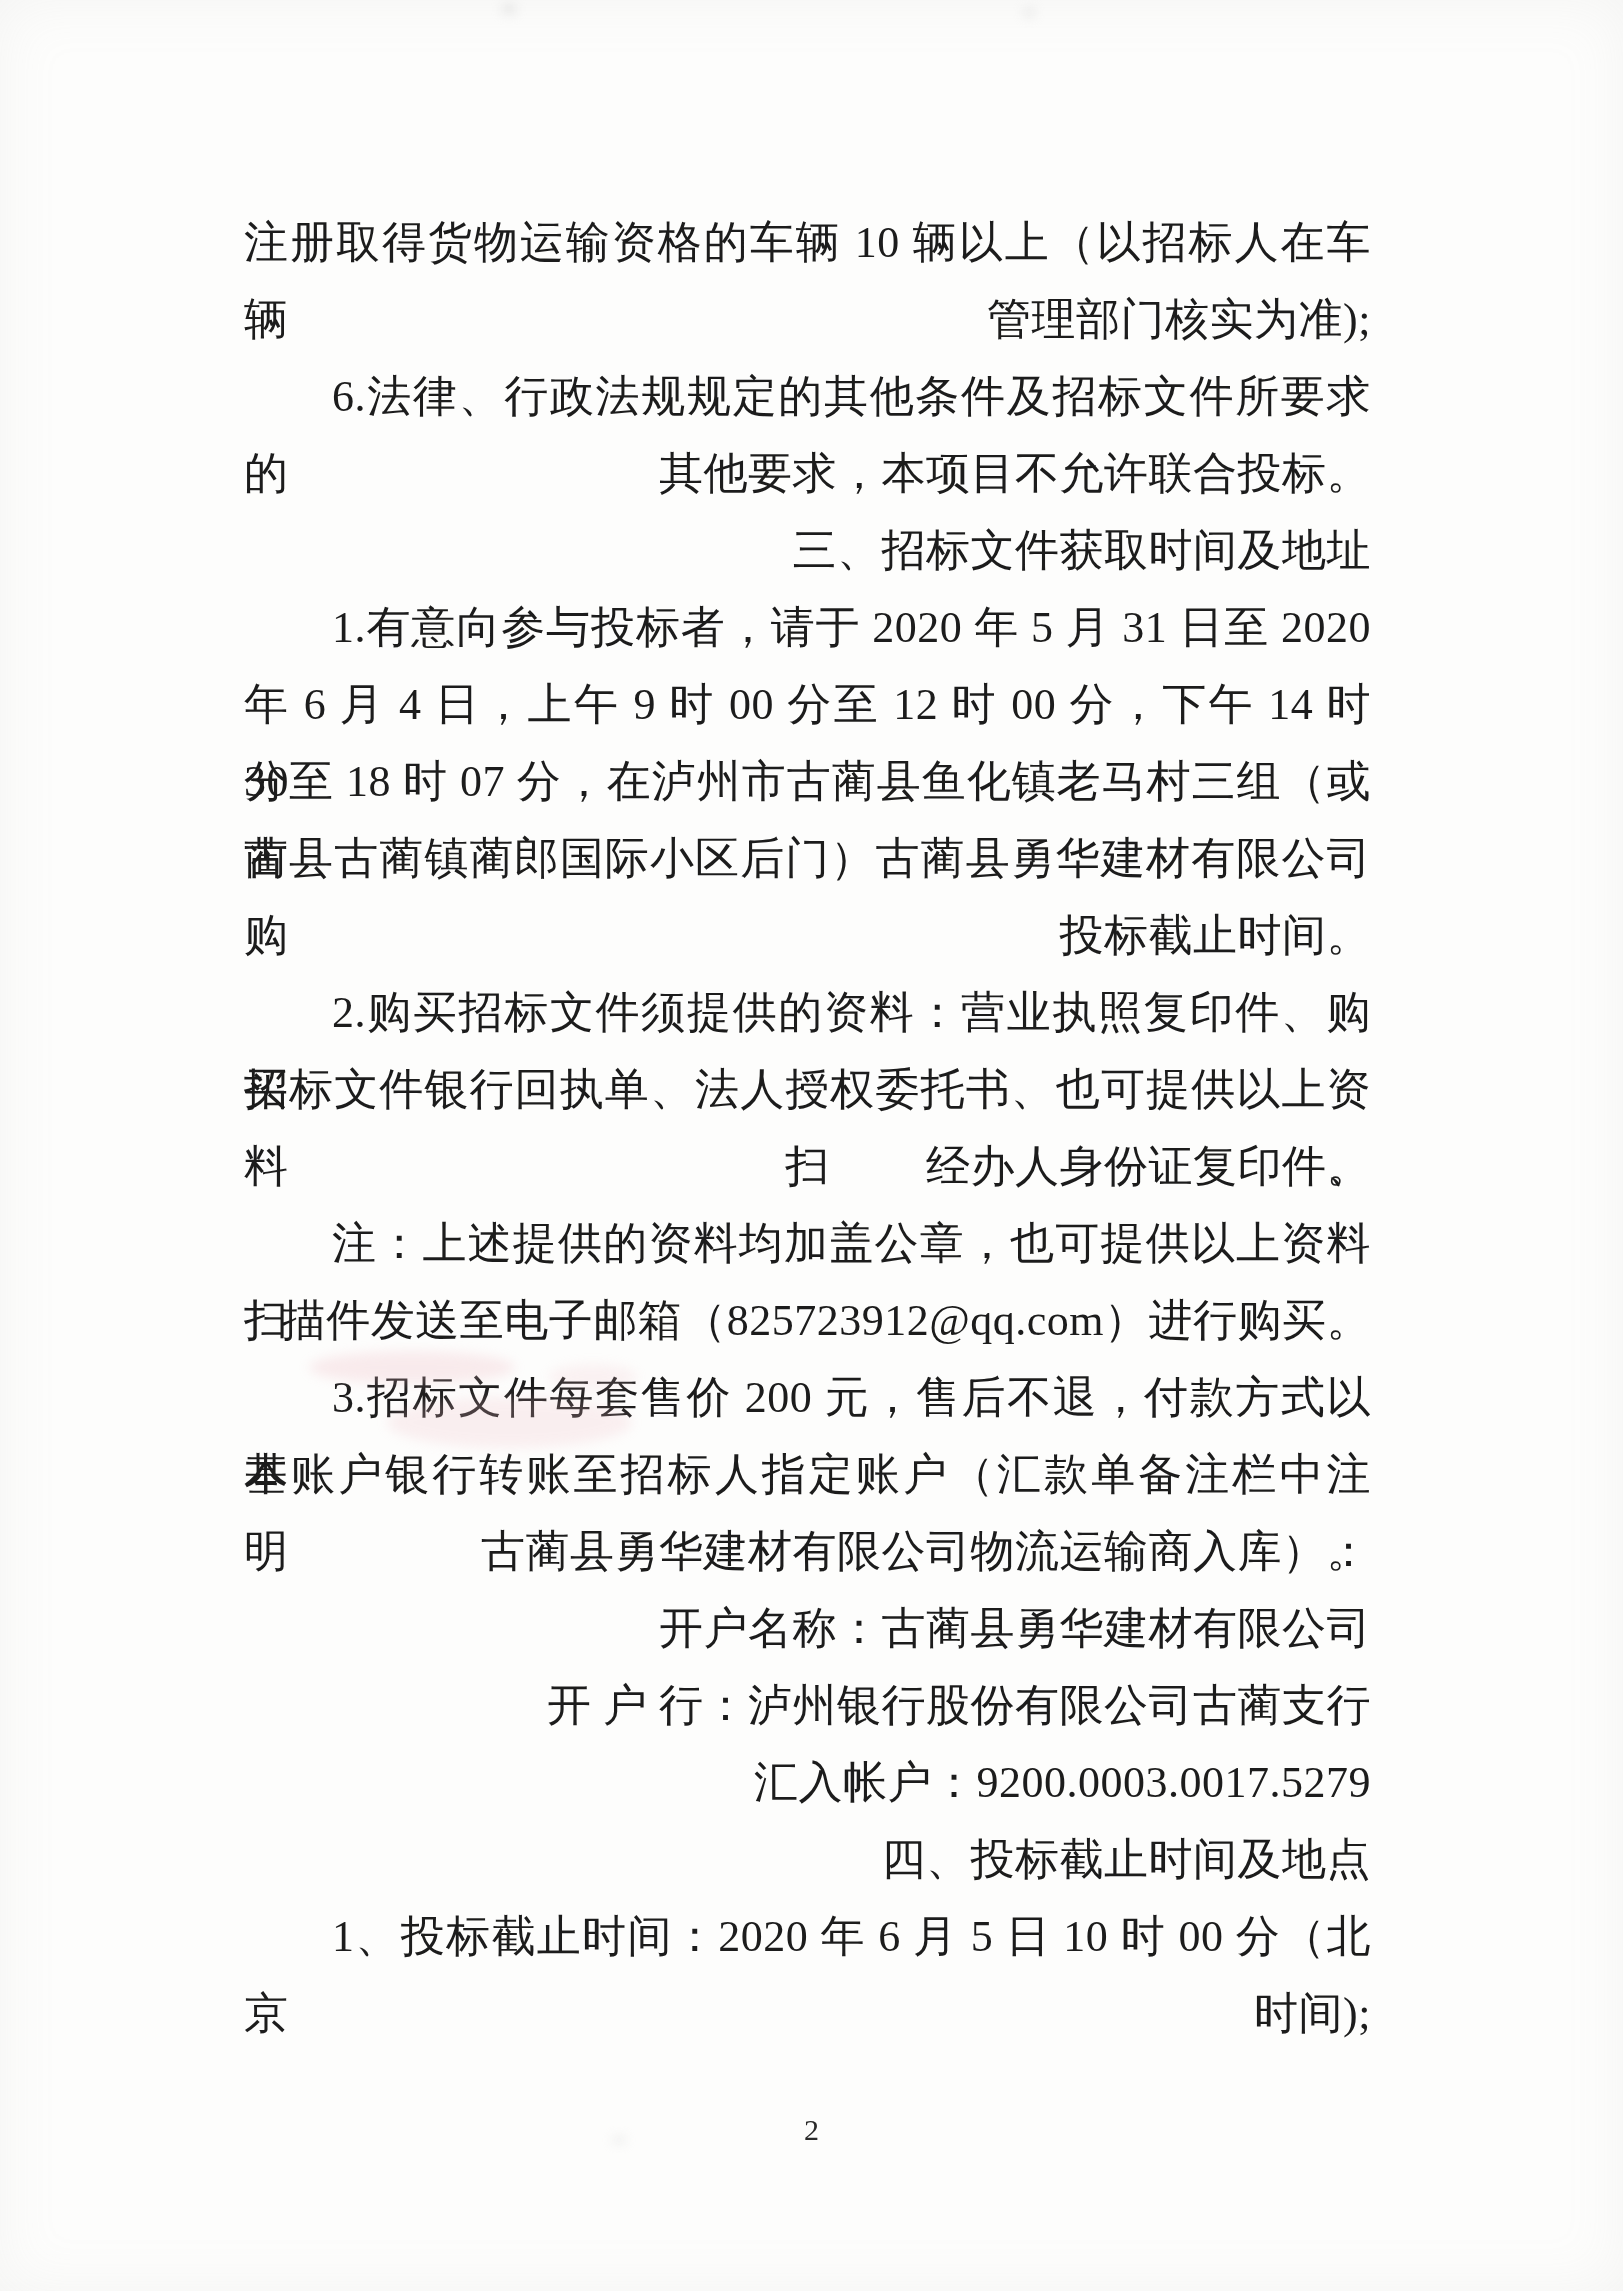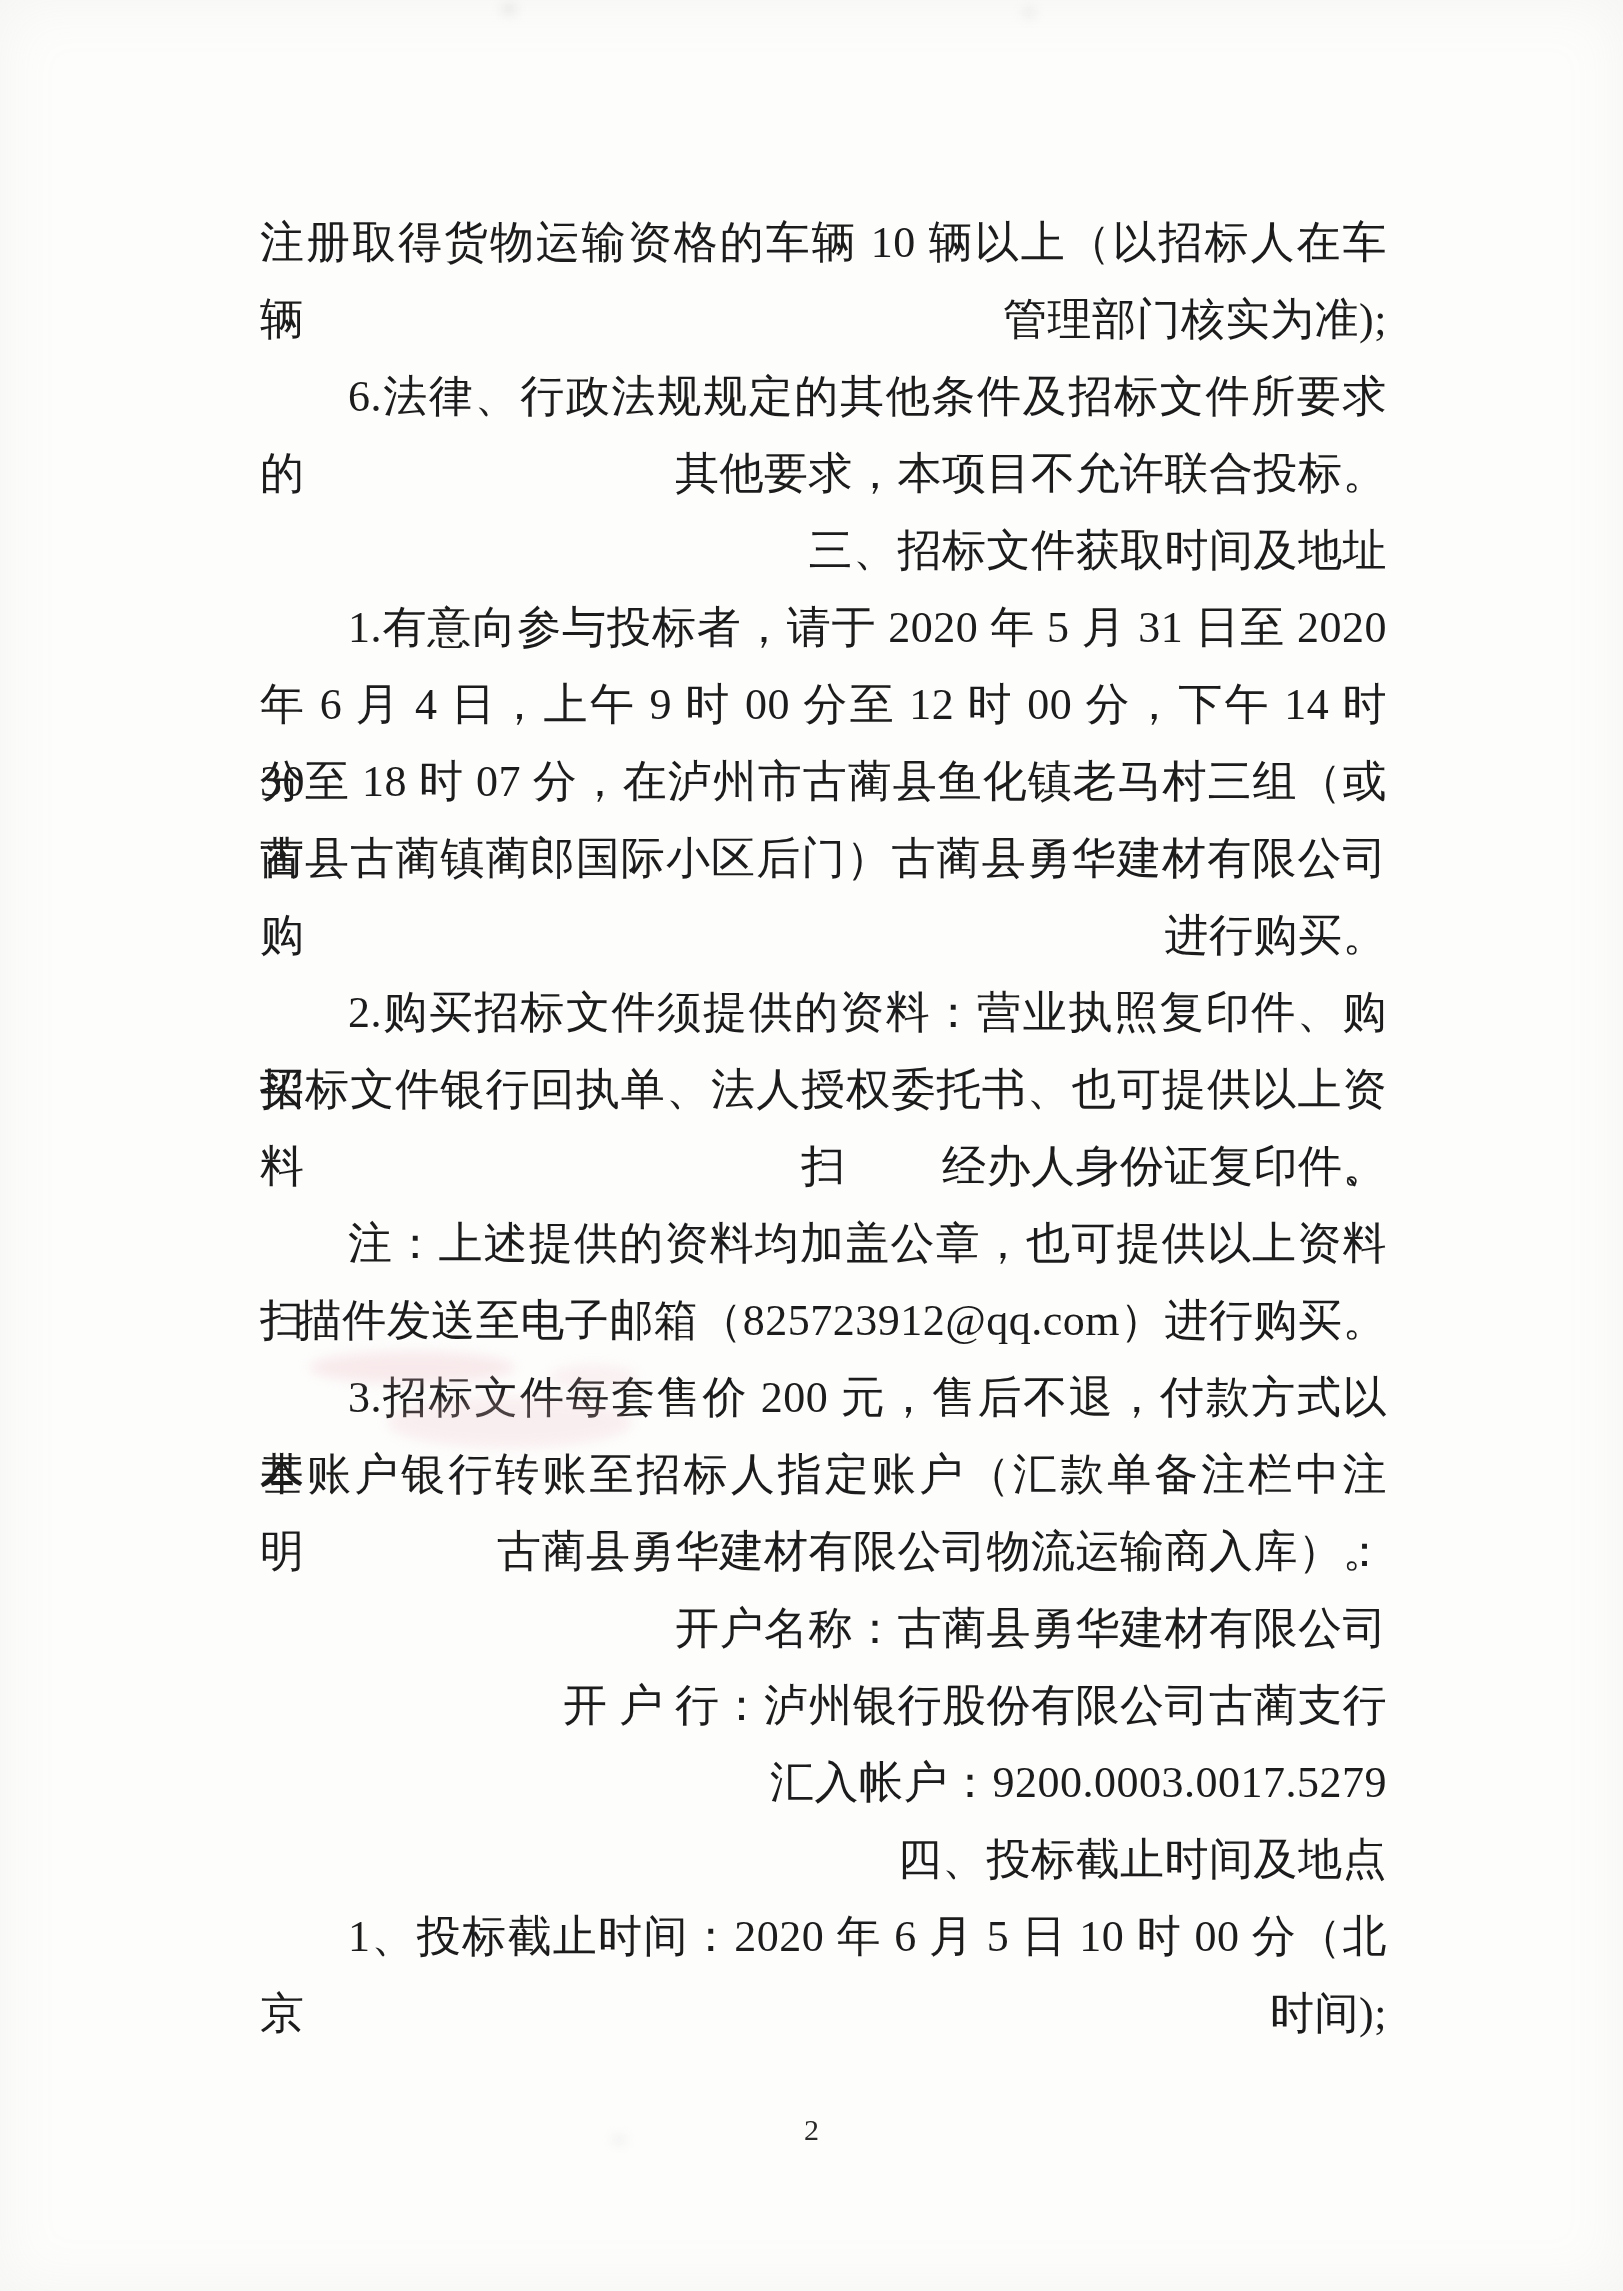--- a/index.html
+++ b/index.html
@@ -9,21 +9,21 @@
     font-family:"Liberation Serif","DejaVu Serif",serif;
     color:#1c1c1c;
     overflow:hidden;
   }
   .page{
     position:absolute;inset:0;
     box-shadow:inset 0 0 59px rgba(180,180,180,0.12);
   }
   .text-block{
     position:absolute;
-    left:260px;top:204px;width:1127px;
+    left:244px;top:204px;width:1127px;
     font-size:44px;line-height:77px;
     letter-spacing:0.5px;
   }
   .line{
     display:block;height:77px;white-space:nowrap;
     text-align:right;
   }
   .line.j{
     white-space:normal;
     text-align:justify;
@@ -47,21 +47,21 @@
   <div class="text-block" id="lines-container">
       <div class="line j">注册取得货物运输资格的车辆 10 辆以上（以招标人在车辆</div>
       <div class="line">管理部门核实为准);</div>
       <div class="line j ind">6.法律、行政法规规定的其他条件及招标文件所要求的</div>
       <div class="line">其他要求，本项目不允许联合投标。</div>
       <div class="line ind">三、招标文件获取时间及地址</div>
       <div class="line j ind">1.有意向参与投标者，请于 2020 年 5 月 31 日至 2020</div>
       <div class="line j">年 6 月 4 日，上午 9 时 00 分至 12 时 00 分，下午 14 时 30</div>
       <div class="line j">分至 18 时 07 分，在泸州市古蔺县鱼化镇老马村三组（或古</div>
       <div class="line j">蔺县古蔺镇蔺郎国际小区后门）古蔺县勇华建材有限公司购</div>
-      <div class="line">进行购买。</div>
+      <div class="line">投标截止时间。</div>
       <div class="line j ind">2.购买招标文件须提供的资料：营业执照复印件、购买</div>
       <div class="line j">招标文件银行回执单、法人授权委托书、也可提供以上资料扫、</div>
       <div class="line">经办人身份证复印件。</div>
       <div class="line j ind">注：上述提供的资料均加盖公章，也可提供以上资料扫</div>
       <div class="line">描件发送至电子邮箱（825723912@qq.com）进行购买。</div>
       <div class="line j ind">3.招标文件每套售价 200 元，售后不退，付款方式以基</div>
       <div class="line j">本账户银行转账至招标人指定账户（汇款单备注栏中注明：</div>
       <div class="line">古蔺县勇华建材有限公司物流运输商入库）。</div>
       <div class="line ind">开户名称：古蔺县勇华建材有限公司</div>
       <div class="line ind">开 户 行：泸州银行股份有限公司古蔺支行</div>

